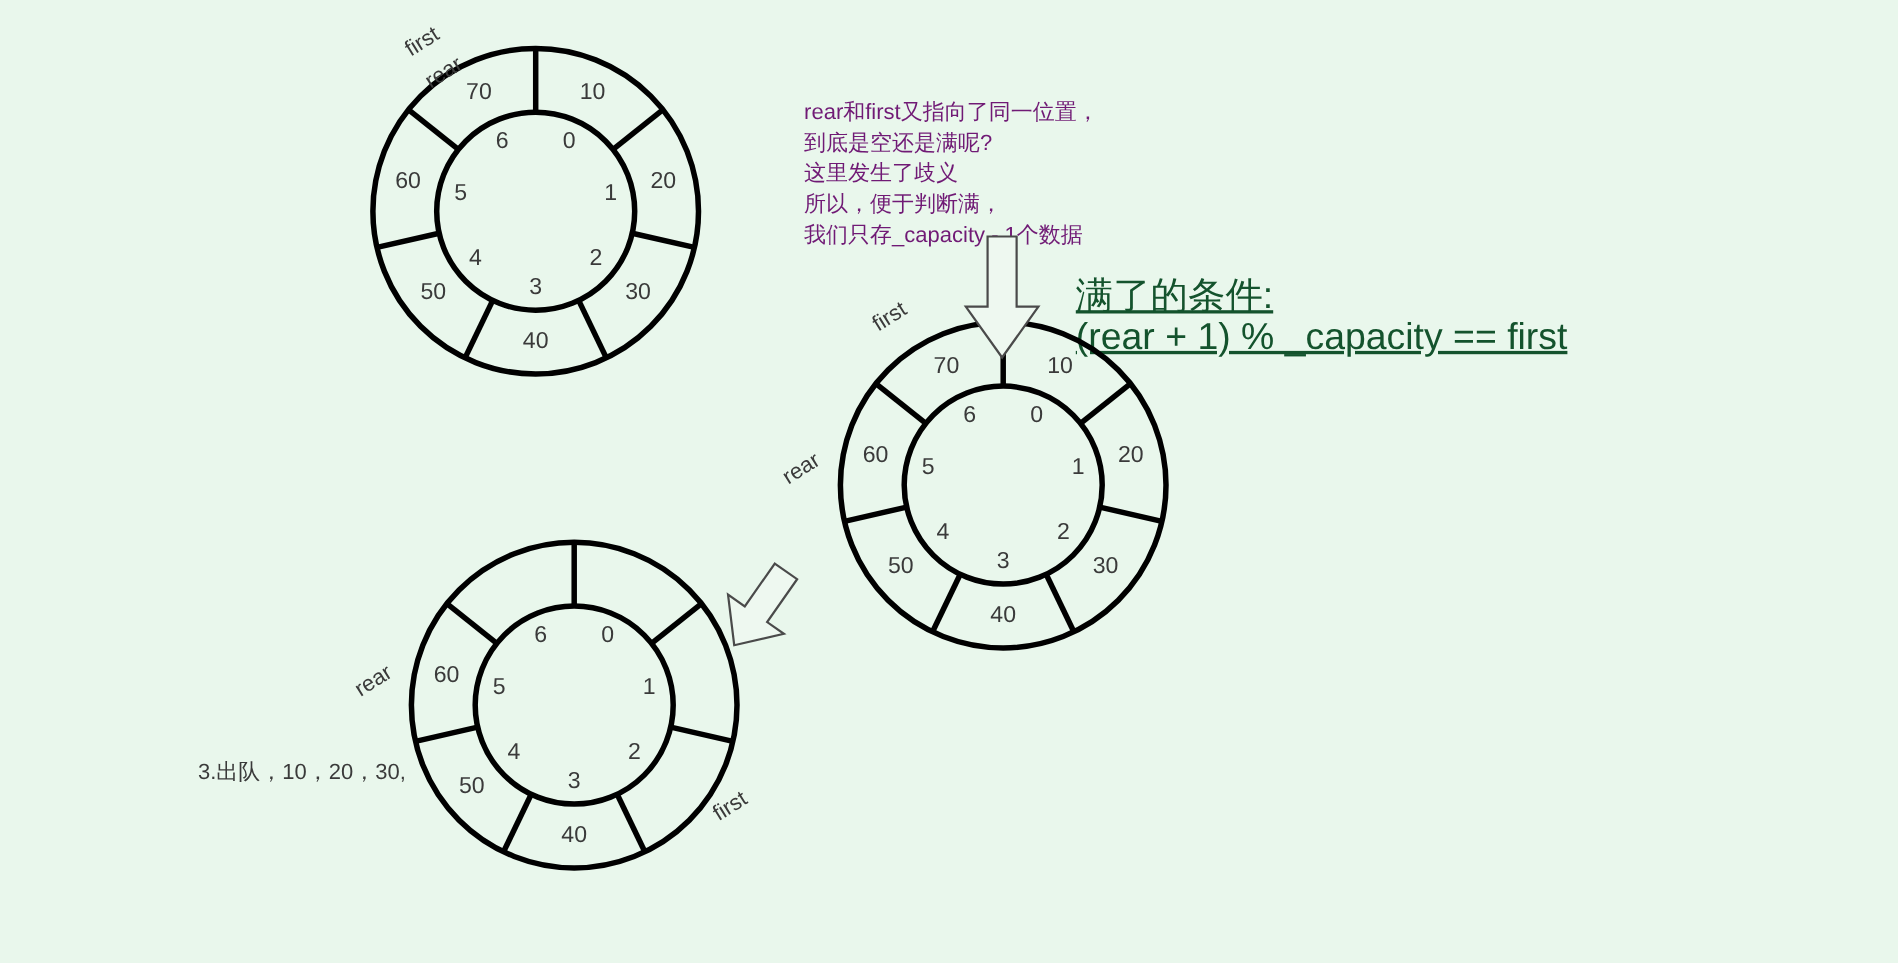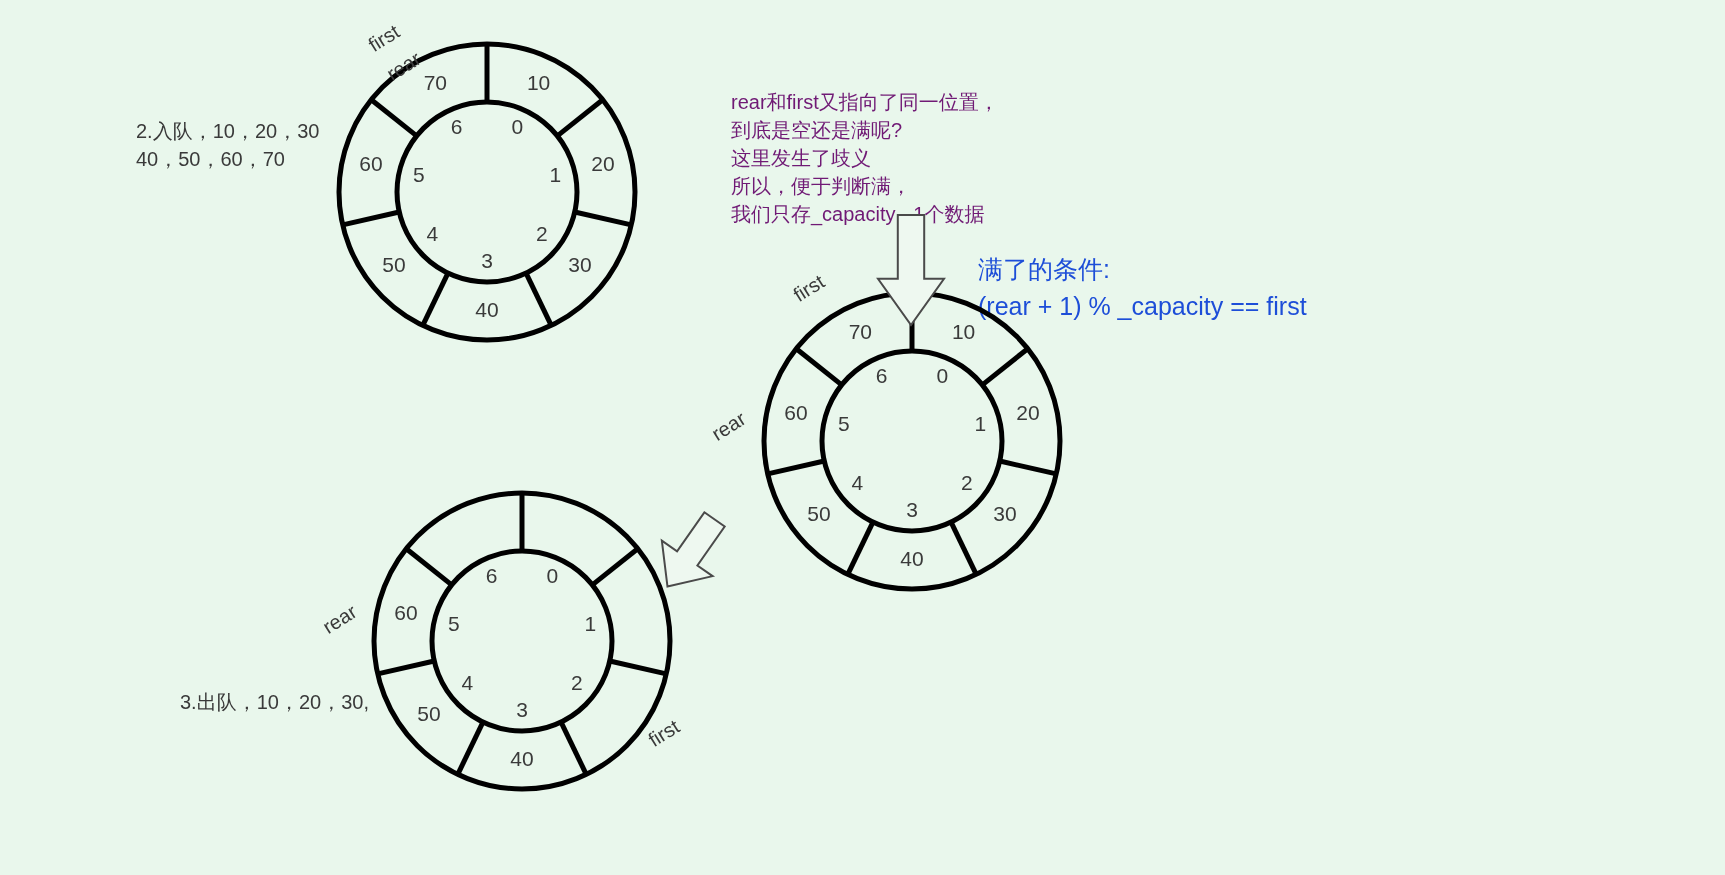--- a/index.html
+++ b/index.html
@@ -32,33 +32,32 @@
     font-size:20px;line-height:28px;color:#701a75;
     white-space:pre;
   }
   .leftlabel{
     position:absolute;
     font-size:20px;line-height:28px;color:#3a3a3a;
     white-space:pre;
   }
   .redtext{
     position:absolute;
-    font-size:25px;line-height:38px;color:#1d4ed8;
+    font-size:34px;line-height:38px;color:#14532d;
     white-space:pre;
+    text-decoration:underline;
   }
   .arrow{position:absolute;overflow:visible;}
   .arrowshape{fill:#eef8f0;stroke:#4a4a4a;stroke-width:2;}
 </style>
 </head>
 <body>
 
 <div class="stage">
 
-  <div class="leftlabel" id="label-step2" style="left:136px;top:117px;">2.入队，10，20，30
-40，50，60，70</div>
 
   <div class="leftlabel" id="label-step3" style="left:146px;top:688px;margin-left:34px;">3.出队，10，20，30,</div>
 
   <div class="note" id="note-text" style="left:731px;top:88px;">rear和first又指向了同一位置，
 到底是空还是满呢?
 这里发生了歧义
 所以，便于判断满，
 我们只存_capacity - 1个数据</div>
 
   <div class="redtext" id="red-title" style="left:978px;top:250px;">满了的条件:</div>

